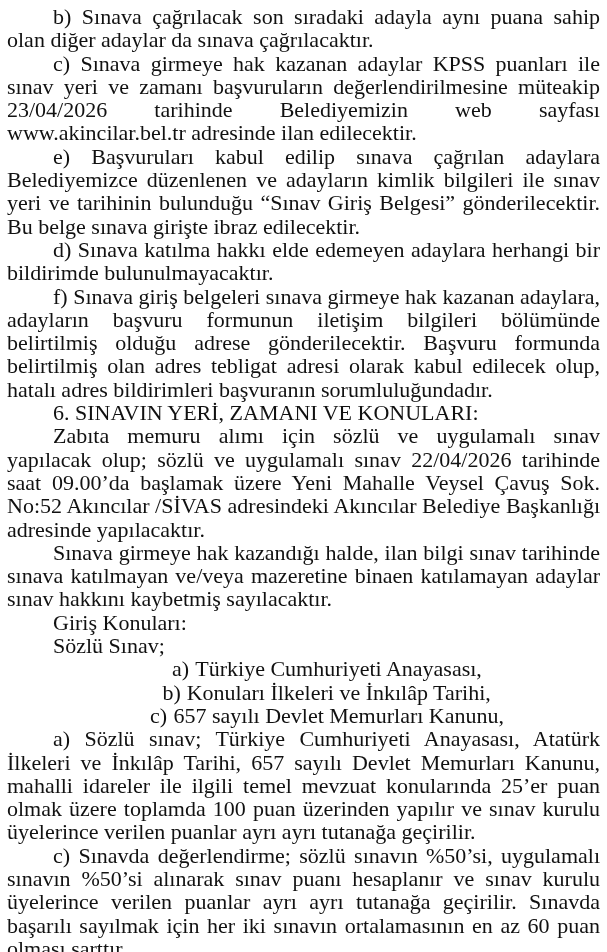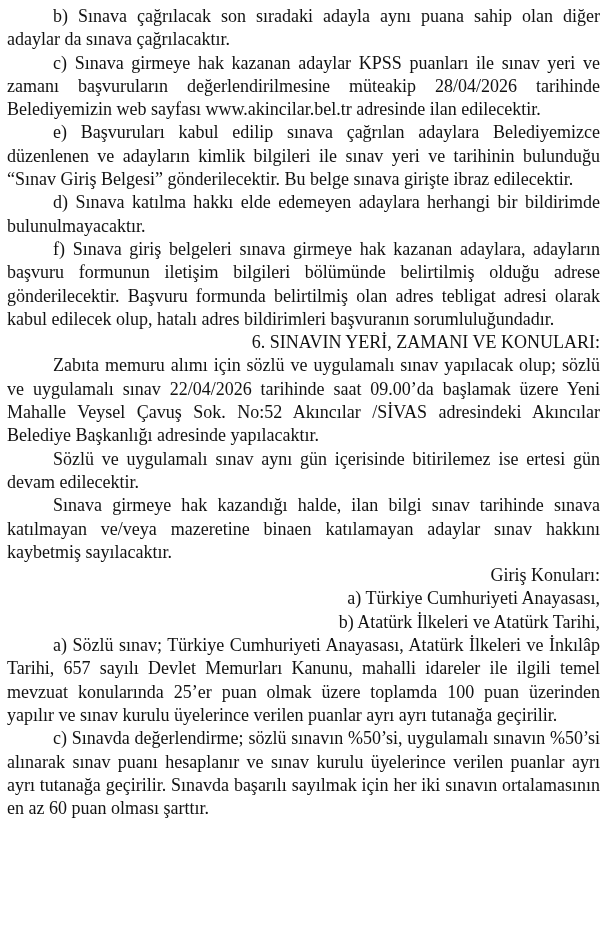--- a/index.html
+++ b/index.html
@@ -4,68 +4,72 @@
 <style>
   html, body { margin: 0; padding: 0; background: #ffffff; }
   body { width: 607px; height: 952px; overflow: hidden; }
   .page {
     position: relative;
     box-sizing: border-box;
     width: 607px;
     height: 952px;
     padding: 5px 7px 0 7px;
     font-family: "Liberation Serif", "DejaVu Serif", serif;
-    font-size: 18px;
+    font-size: 22px;
     line-height: 23.3px;
     color: #111111;
   }
   .p {
     margin: 0;
     text-align: justify;
     text-indent: 46px;
   }
   .heading {
     margin: 0;
     text-indent: 0;
     padding-left: 46px;
-    text-align: right;
+    text-align: left;
   }
   .list-item {
     margin: 0;
     padding-left: 46px;
-    text-align: right;
+    text-align: center;
   }
   .list-item .marker { display: inline-block; min-width: 19px; }
 </style>
 </head>
 <body>
 
 <div class="page">
 
   <p class="p">b) Sınava çağrılacak son sıradaki adayla aynı puana sahip olan diğer adaylar da sınava çağrılacaktır.</p>
-  <p class="p">c) Sınava girmeye hak kazanan adaylar KPSS puanları ile sınav yeri ve zamanı başvuruların değerlendirilmesine müteakip 28/04/2026 tarihinde Belediyemizin web sayfası www.akincilar.bel.tr adresinde ilan edilecektir.</p>
+  <p class="p">c) Sınava girmeye hak kazanan adaylar KPSS puanları ile sınav yeri ve zamanı başvuruların değerlendirilmesine müteakip 23/04/2026 tarihinde Belediyemizin web sayfası www.akincilar.bel.tr adresinde ilan edilecektir.</p>
   <p class="p">e) Başvuruları kabul edilip sınava çağrılan adaylara Belediyemizce düzenlenen ve adayların kimlik bilgileri ile sınav yeri ve tarihinin bulunduğu “Sınav Giriş Belgesi” gönderilecektir. Bu belge sınava girişte ibraz edilecektir.</p>
   <p class="p">d) Sınava katılma hakkı elde edemeyen adaylara herhangi bir bildirimde bulunulmayacaktır.</p>
   <p class="p">f) Sınava giriş belgeleri sınava girmeye hak kazanan adaylara, adayların başvuru formunun iletişim bilgileri bölümünde belirtilmiş olduğu adrese gönderilecektir. Başvuru formunda belirtilmiş olan adres tebligat adresi olarak kabul edilecek olup, hatalı adres bildirimleri başvuranın sorumluluğundadır.</p>
 
   <p class="heading">6. SINAVIN YERİ, ZAMANI VE KONULARI:</p>
   <p class="p">Zabıta memuru alımı için sözlü ve uygulamalı sınav yapılacak olup; sözlü ve uygulamalı sınav 22/04/2026 tarihinde saat 09.00’da başlamak üzere Yeni Mahalle Veysel Çavuş Sok. No:52 Akıncılar /SİVAS adresindeki Akıncılar Belediye Başkanlığı adresinde yapılacaktır.</p>
-  <p class="p">Sözlü ve uygulamalı sınav aynı gün içerisinde bitirilemez ise ertesi gün devam edilecektir.</p>
   <p class="p">Sınava girmeye hak kazandığı halde, ilan bilgi sınav tarihinde sınava katılmayan ve/veya mazeretine binaen katılamayan adaylar sınav hakkını kaybetmiş sayılacaktır.</p>
 
   <p class="heading">Giriş Konuları:</p>
+  <p class="heading">Sözlü Sınav;</p>
 
   <div>
     <p class="list-item">
       <span class="marker">a)</span>
       <span>Türkiye Cumhuriyeti Anayasası,</span>
     </p>
     <p class="list-item">
       <span class="marker">b)</span>
-      <span>Atatürk İlkeleri ve Atatürk Tarihi,</span>
+      <span>Konuları İlkeleri ve İnkılâp Tarihi,</span>
+    </p>
+    <p class="list-item">
+      <span class="marker">c)</span>
+      <span>657 sayılı Devlet Memurları Kanunu,</span>
     </p>
   </div>
 
 
   <p class="p">a) Sözlü sınav; Türkiye Cumhuriyeti Anayasası, Atatürk İlkeleri ve İnkılâp Tarihi, 657 sayılı Devlet Memurları Kanunu, mahalli idareler ile ilgili temel mevzuat konularında 25’er puan olmak üzere toplamda 100 puan üzerinden yapılır ve sınav kurulu üyelerince verilen puanlar ayrı ayrı tutanağa geçirilir.</p>
   <p class="p">c) Sınavda değerlendirme; sözlü sınavın %50’si, uygulamalı sınavın %50’si alınarak sınav puanı hesaplanır ve sınav kurulu üyelerince verilen puanlar ayrı ayrı tutanağa geçirilir. Sınavda başarılı sayılmak için her iki sınavın ortalamasının en az 60 puan olması şarttır.</p>
 
 </div>
 
 </body></html>

